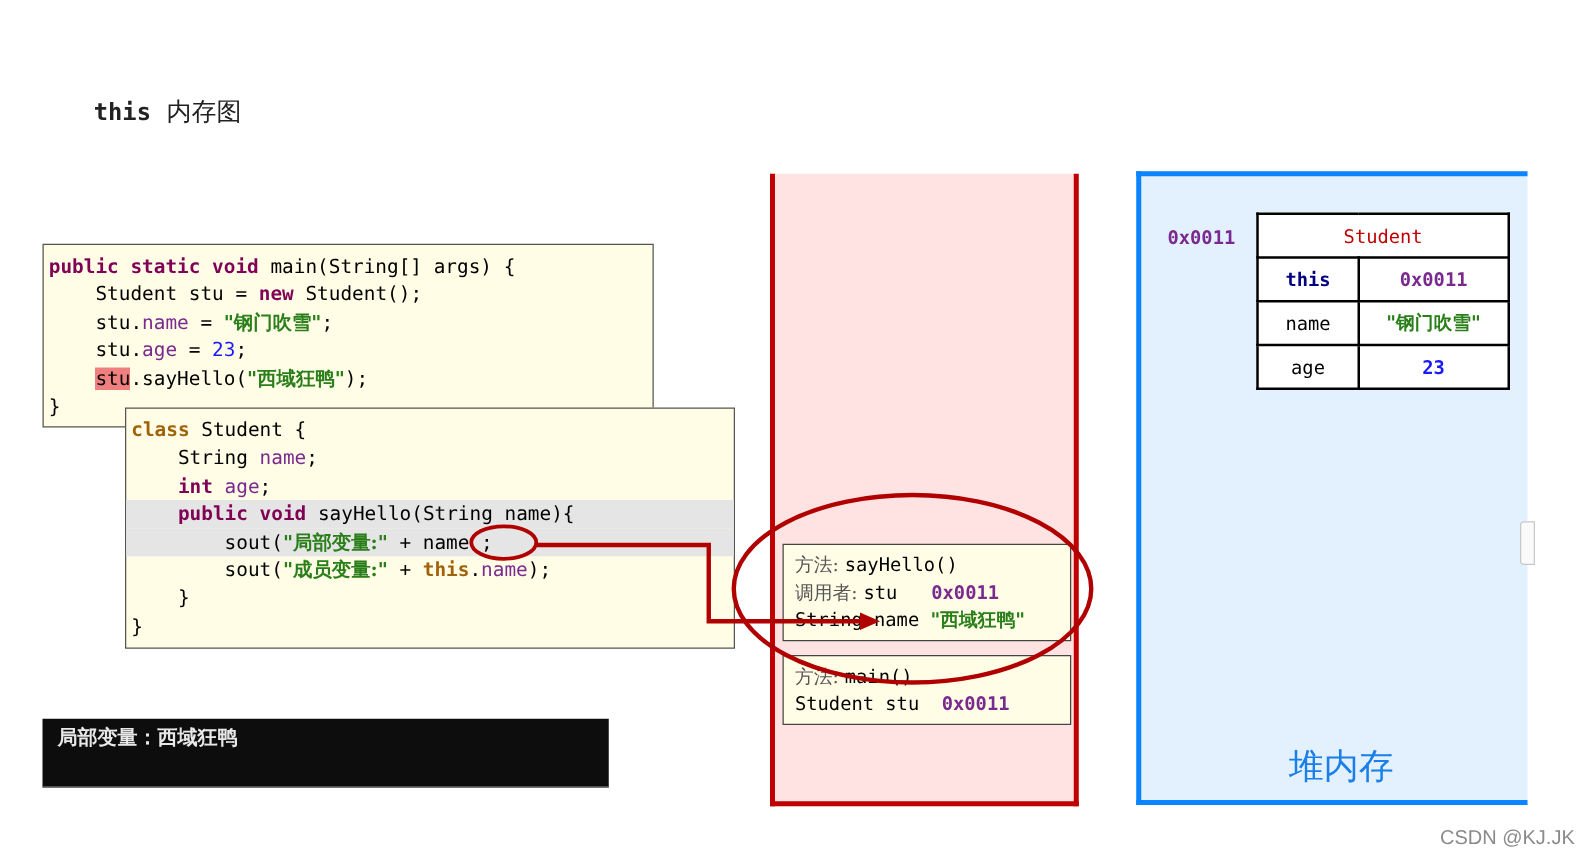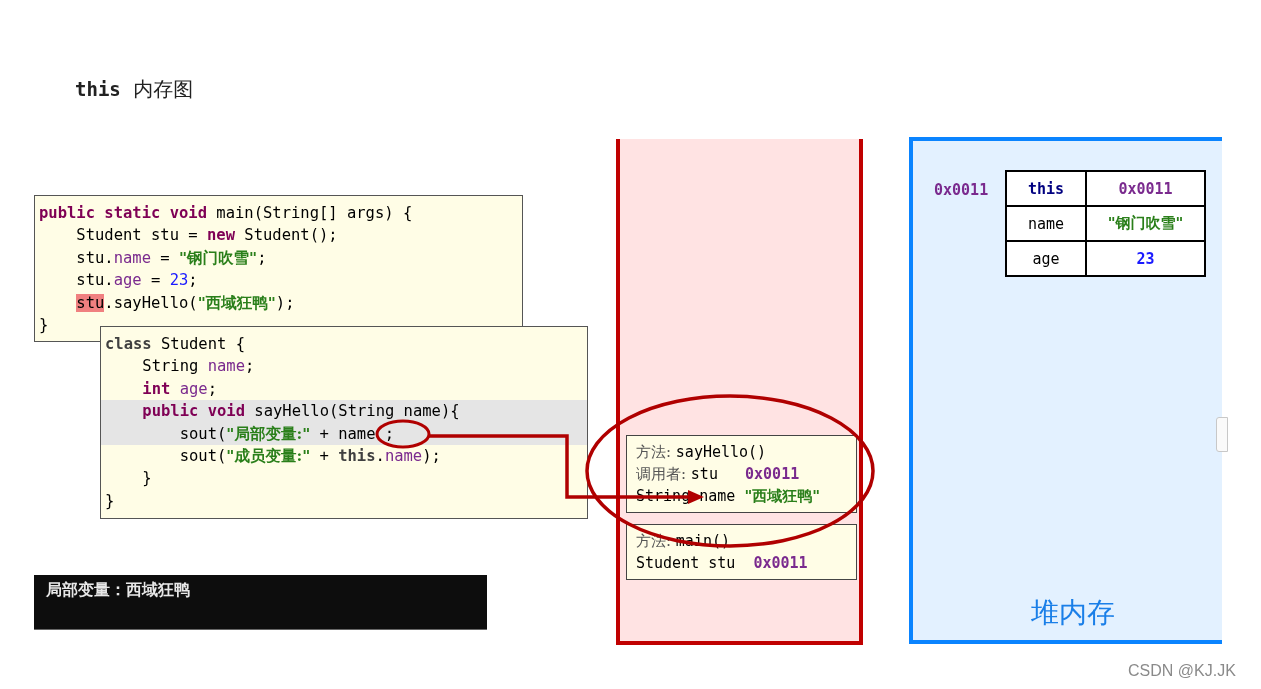--- a/index.html
+++ b/index.html
@@ -4,21 +4,21 @@
 <style>
   html, body { margin:0; padding:0; background:#ffffff; }
   body { width:1261px; height:689px; position:relative; overflow:hidden; font-family:"DejaVu Sans", sans-serif; }
   .title { position:absolute; left:75px; top:60px; font-size:20px; color:#222;margin-top:16px; }
   .title .kw { font-family:"DejaVu Sans Mono", monospace; font-weight:bold; font-size:19px; }
   .title .cn { font-family:"DejaVu Serif", serif; margin-left:6px; font-size:20px; }
 
   .code { position:absolute; background:#fffde6; border:1px solid #555; font-family:"DejaVu Sans Mono", monospace; font-size:15.5px; line-height:22.4px; color:#000; white-space:pre; box-sizing:border-box; }
   .code .ln { height:22.4px; padding-left:4px; position:relative; }
   .k { color:#7f0055; font-weight:bold; }
-  .k2 { color:#404040; font-weight:bold; }
+  .k2 { color:#a16207; font-weight:bold; }
   .f { color:#7a2a8e; }
   .s { color:#2a7f1a; font-family:"DejaVu Serif", serif; font-weight:bold; }
   .n { color:#1a1aff; }
   .hl-stu { background:#f08080; }
   .hl-row { background:#e5e5e5; }
 
   .stack { position:absolute; left:616px; top:139px; width:247px; height:506px; background:#ffe3e3; border-left:4px solid #c00000; border-right:4px solid #c00000; border-bottom:4px solid #c00000; box-sizing:border-box; }
   .stack-label { position:absolute; left:0; right:0; bottom:12px; text-align:center; font-family:"DejaVu Serif", serif; font-size:28px; color:#c00000; }
   .frame { position:absolute; background:#fffde6; border:1px solid #444; box-sizing:border-box; font-family:"DejaVu Sans Mono", monospace; font-size:15px; line-height:22px; padding:5px 0 0 9px; white-space:pre; }
   .frame .cn { font-family:"DejaVu Serif", serif; color:#555;margin-top:19px; }
@@ -36,21 +36,21 @@
   .obj .this-k { color:#000080; font-weight:bold; }
   .obj .addrv { color:#7a2a8e; font-weight:bold; }
   .obj .strv { color:#2a7f1a; font-family:"DejaVu Serif", serif; font-weight:bold; }
   .obj .numv { color:#1a1aff; font-weight:bold; }
 
   .side-tab { position:absolute; left:1216px; top:417px; width:10px; height:33px; background:#fafafa; border:1px solid #c8c8c8; border-radius:3px 0 0 3px; }
 
   .console { position:absolute; left:34px; top:575px; width:453px; height:55px; background:#0d0d0d; border-bottom:1px solid #666; box-sizing:border-box; }
   .console span { position:absolute; left:12px; top:5px; color:#e8e8e8; font-family:"DejaVu Serif", serif; font-size:16px; font-weight:bold; }
 
-  .watermark { position:absolute; left:1128px; top:662px; font-family:"Liberation Sans", sans-serif; font-size:16px; color:#8a8a8a; }
+  .watermark { position:absolute; left:1152px; top:662px; font-family:"Liberation Sans", sans-serif; font-size:16px; color:#8a8a8a; }
 
   svg.overlay { position:absolute; left:0; top:0; pointer-events:none; }
 </style>
 </head>
 <body>
 
 <div class="title">
   <span class="kw">this</span>
   <span class="cn">内存图</span>
 </div>
@@ -66,20 +66,23 @@
 
   <div class="frame" style="left:6px; top:385px; width:231px; height:56px;"><span class="cn">方法: </span><span>main()</span>
 <span>Student stu</span>  <span class="addr">0x0011</span></div>
 
 </div>
 
 <div class="heap">
   <div class="heap-addr">0x0011</div>
   <table class="obj">
     <tbody>
+        <tr>
+          <td colspan="2" class="head">Student</td>
+        </tr>
     <tr>
       <td class="c1 this-k">this</td>
       <td class="c2 addrv">0x0011</td>
     </tr>
     <tr>
       <td class="c1">name</td>
       <td class="c2 strv">"钢门吹雪"</td>
     </tr>
     <tr>
       <td class="c1">age</td>

